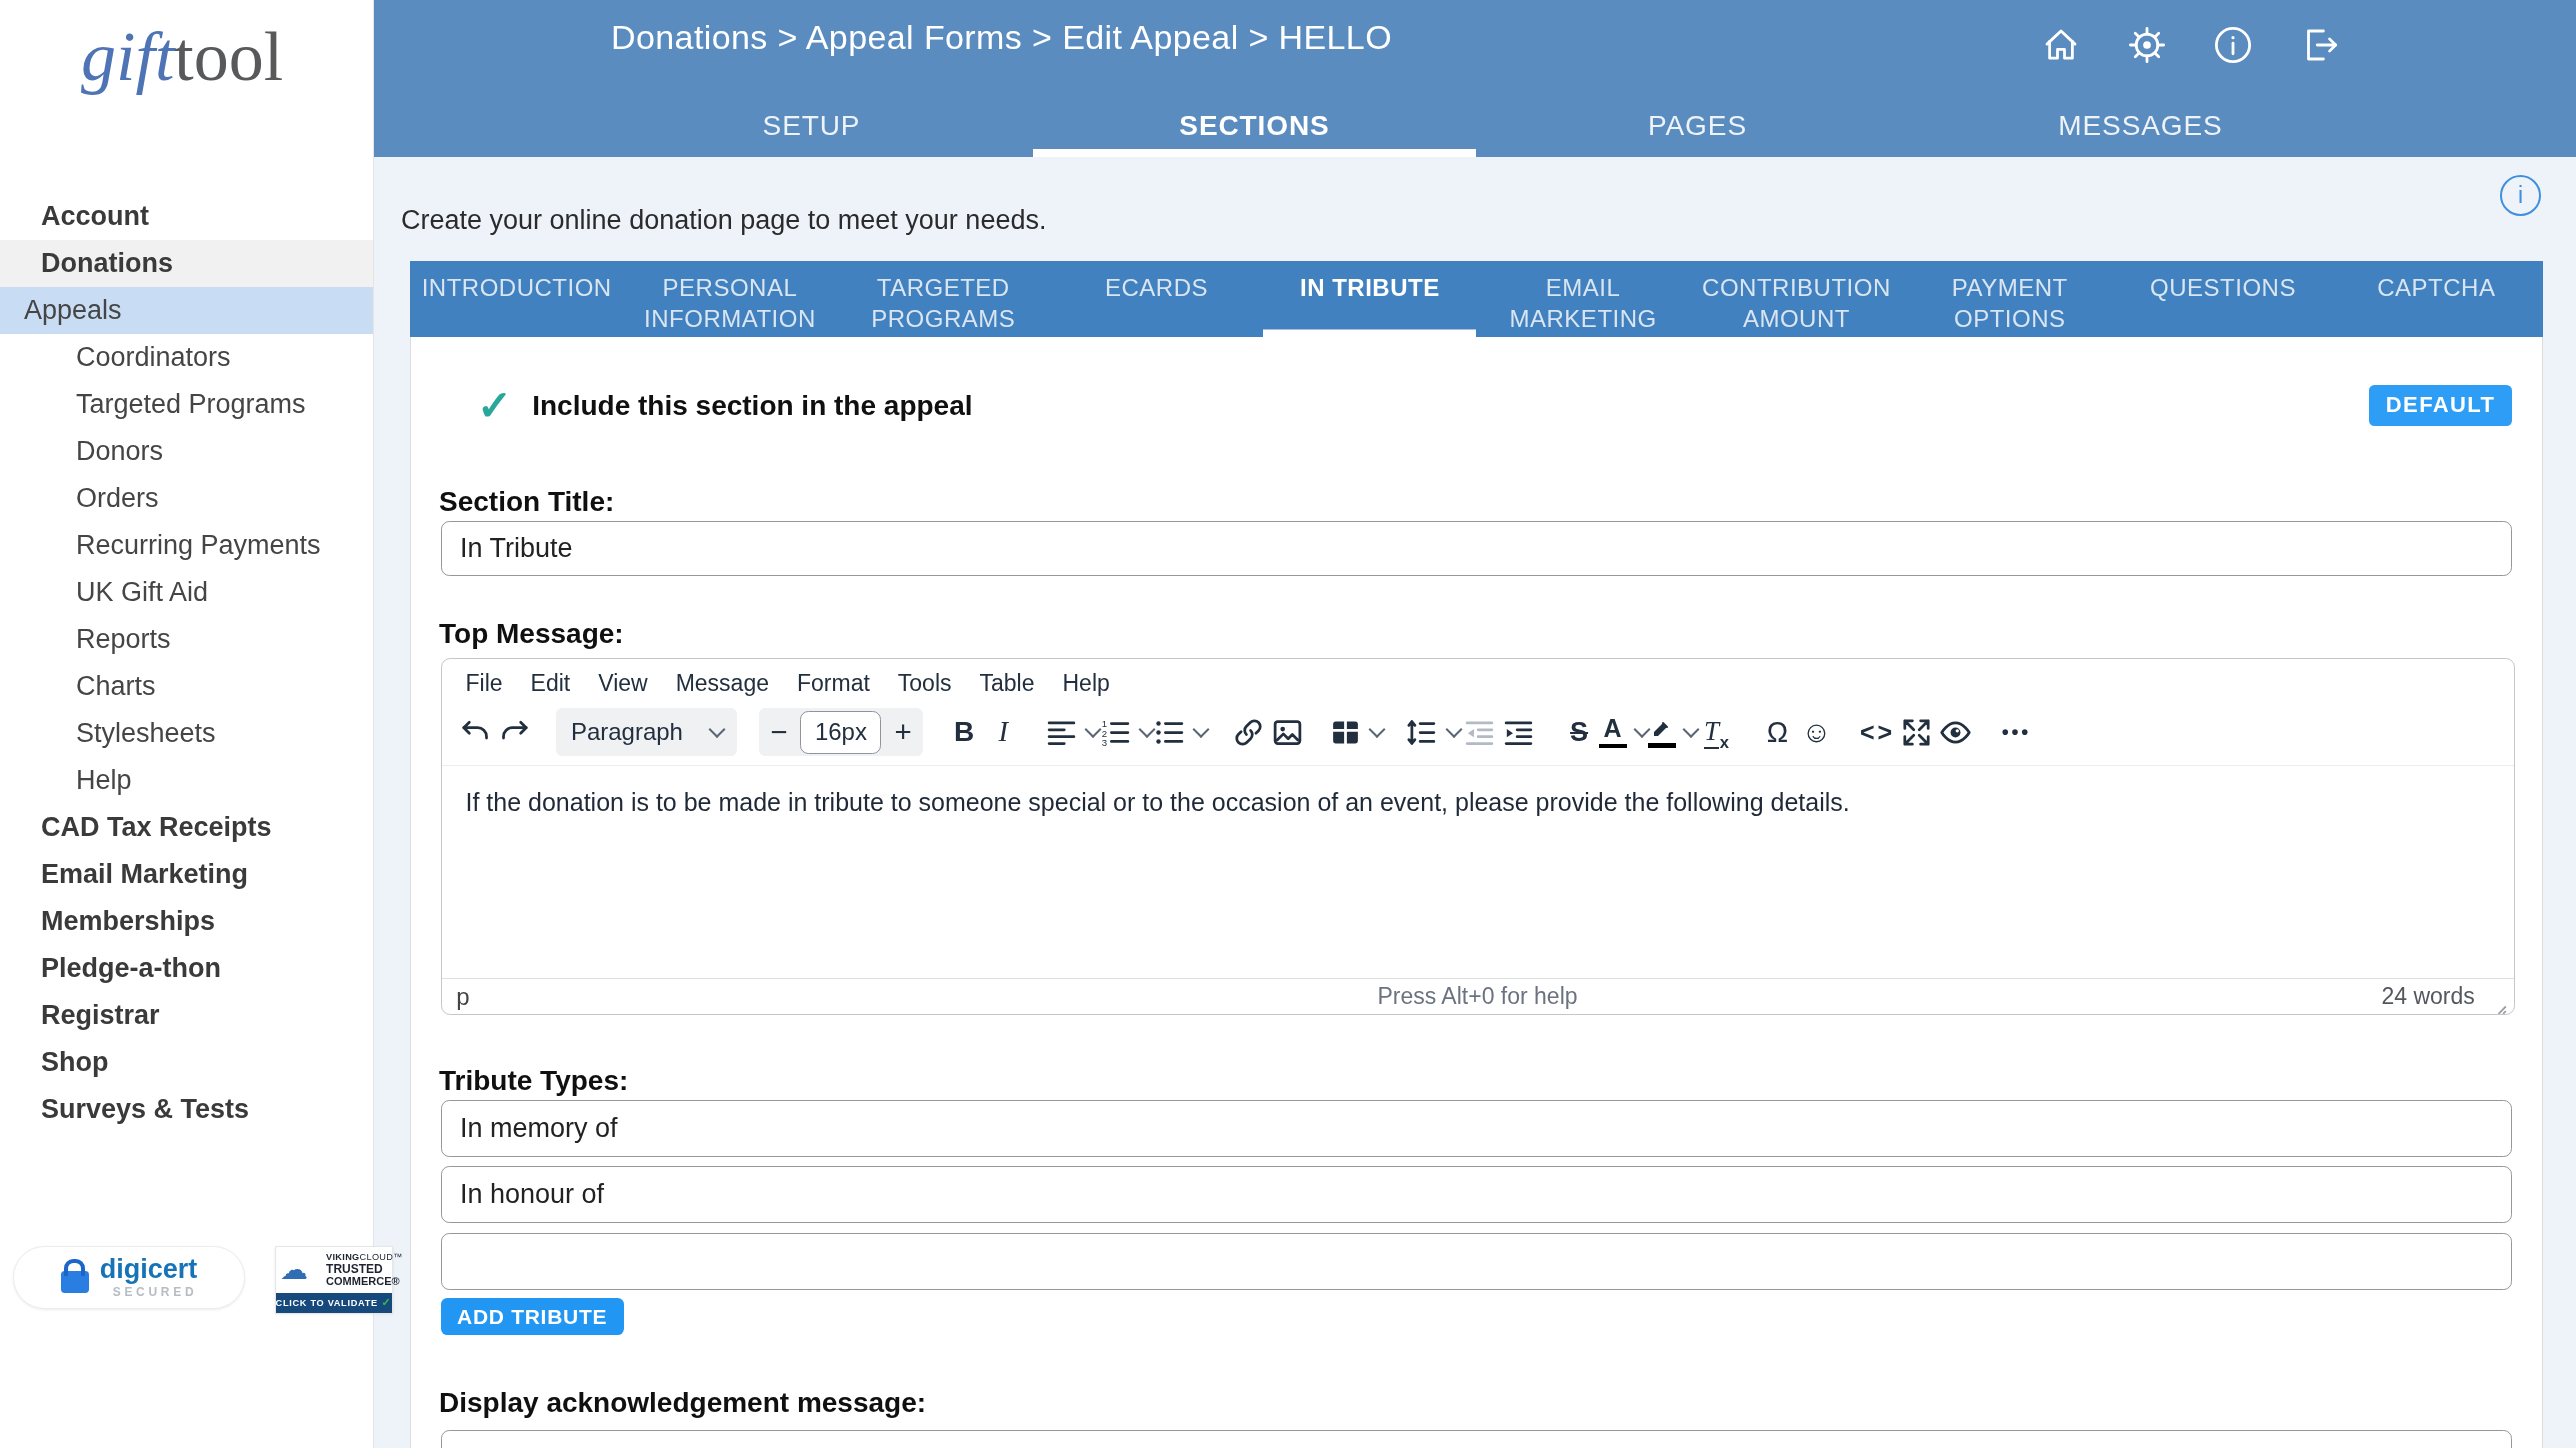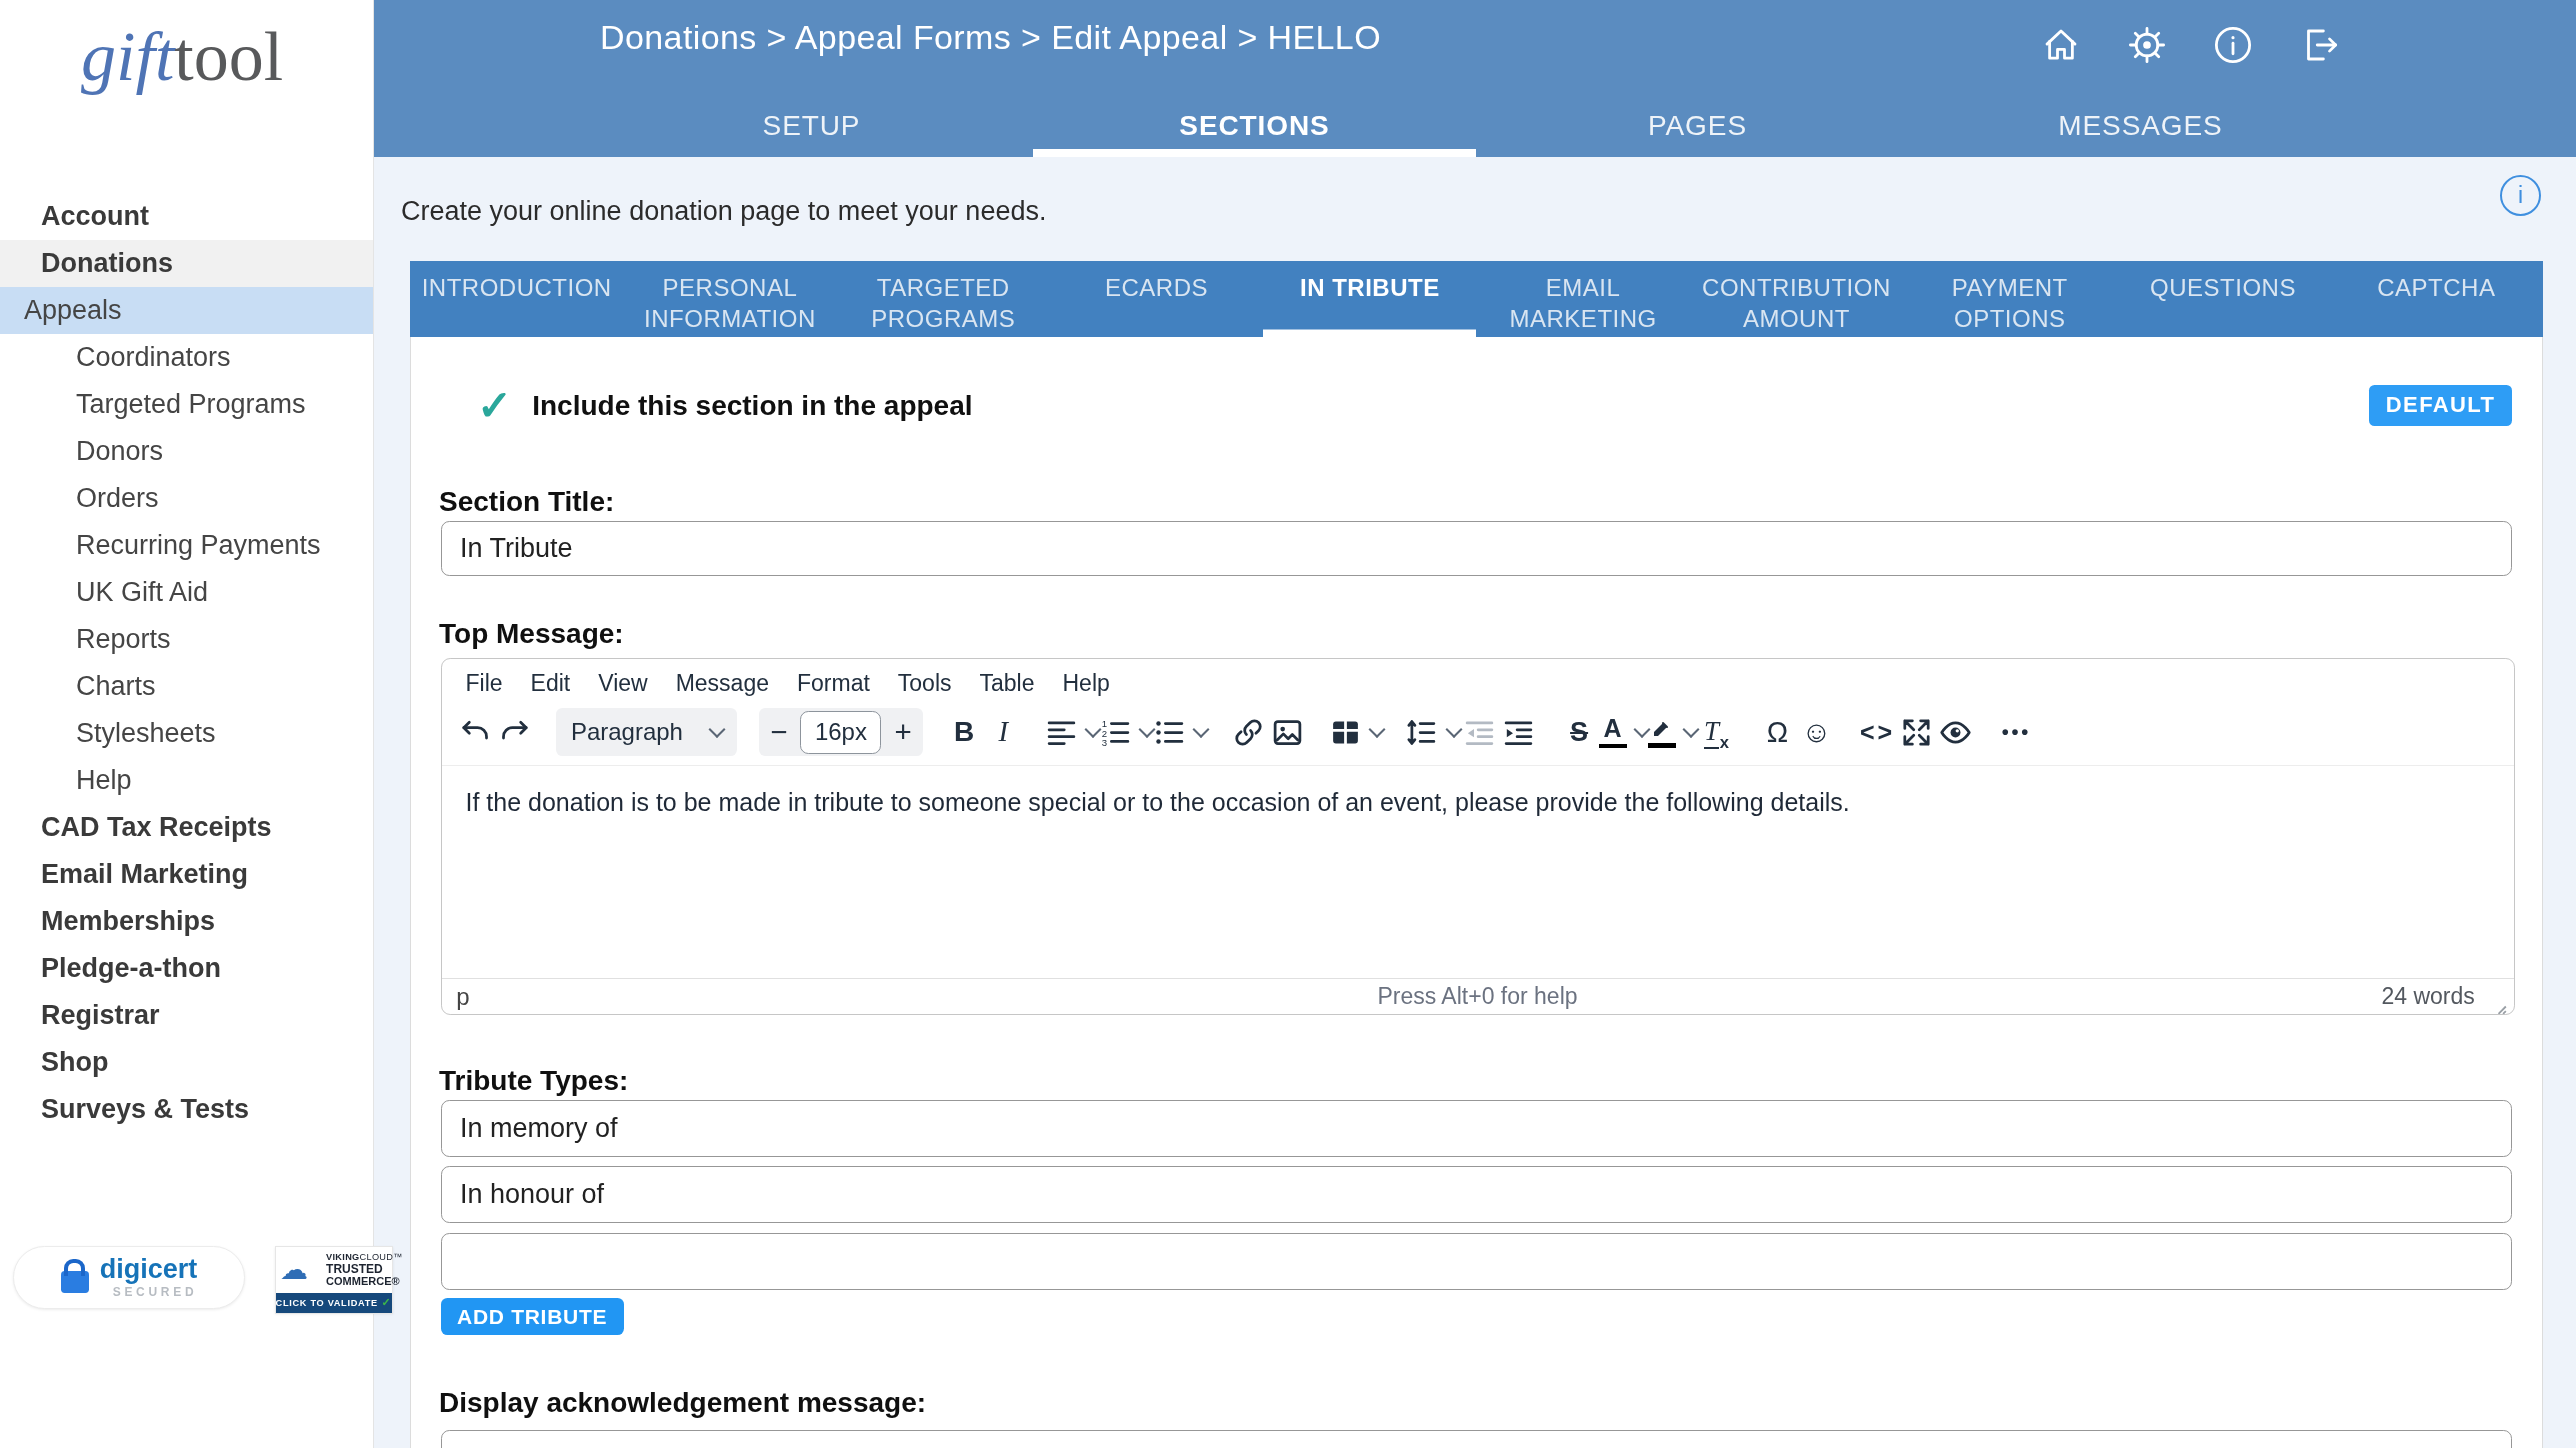--- a/index.html
+++ b/index.html
@@ -28,30 +28,30 @@
   .vkc-div{width:0.9px;height:33px;background:#c9cdd2;}
   .vkc-col{display:flex;flex-direction:column;line-height:1.05;margin-left:7px;}
   .vkc-brand{font-size:9.2px;color:#1d2430;letter-spacing:0.3px;}
   .vkc-brand b{font-weight:bold;}
   .vkc-l1{font-size:12px;font-weight:bold;color:#1d2430;margin-top:0.9px;}
   .vkc-l2{font-size:11px;font-weight:bold;color:#1d2430;}
   .vkc-bar{background:#16497c;color:#fff;font-size:9.2px;font-weight:bold;letter-spacing:0.7px;text-align:center;padding:3.7px 0;display:flex;align-items:center;justify-content:center;gap:3.7px;}
   .vkc-check{color:#3cb54a;font-size:11px;font-weight:bold;}
   
   .app-header{position:absolute;left:373px;top:0;width:2203px;height:157px;background:#5b8cc0;}
-  .breadcrumb{position:absolute;left:227px;top:18.4px;font-size:34px;color:#fff;letter-spacing:0.4px;}
+  .breadcrumb{position:absolute;left:238px;top:18.4px;font-size:34px;color:#fff;letter-spacing:0.4px;}
   .header-icons{position:absolute;right:236px;top:24px;display:flex;gap:44px;align-items:center;}
   .hicon{width:42px;height:42px;display:flex;align-items:center;justify-content:center;cursor:pointer;}
   .hicon svg{width:42px;height:42px;stroke:#fff;fill:none;stroke-width:1.6;stroke-linecap:round;stroke-linejoin:round;}
   .main-tabs{position:absolute;left:217px;bottom:0;display:flex;}
   .main-tab{width:443px;text-align:center;font-size:28px;color:#eef3f8;letter-spacing:0.9px;padding-bottom:14.7px;cursor:pointer;}
   .main-tab.active{font-weight:bold;color:#fff;border-bottom:8.3px solid #fff;padding-bottom:6.4px;}
   
   .content{position:absolute;left:373px;top:157px;width:2203px;height:1292px;}
-  .intro{position:absolute;left:28px;top:39px;font-size:27px;color:#2b2b2b;text-align:center;}
+  .intro{position:absolute;left:28px;top:48px;font-size:27px;color:#2b2b2b;text-align:center;}
   .info-btn{position:absolute;right:35px;top:18.4px;width:37px;height:37px;border:2.8px solid #3f8fdf;border-radius:50%;color:#3f8fdf;display:flex;align-items:center;justify-content:center;font-size:23px;cursor:pointer;}
   .section-tabs{position:absolute;left:37px;top:104px;width:2133px;height:76px;background:#4281c0;display:flex;z-index:2;}
   .stab{flex:1;text-align:center;font-size:24px;line-height:31px;color:#d9e5f1;padding-top:11px;letter-spacing:0.5px;cursor:pointer;}
   .stab.active{color:#fff;font-weight:bold;box-shadow:inset 0 -7.4px 0 #fff;}
   .panel{position:absolute;left:37px;top:180px;width:2133px;height:1112px;background:#fff;border-left:0.9px solid #dcdcdc;border-right:0.9px solid #dcdcdc;box-sizing:border-box;}
   .include-row{position:absolute;left:66px;top:48px;display:flex;align-items:center;gap:20px;}
   .check-glyph{font-size:42px;color:#2aa79b;font-weight:bold;line-height:1;}
   .include-label{font-size:28px;font-weight:bold;color:#101010;}
   .default-badge{position:absolute;right:30px;top:48px;background:#2e9df5;color:#fff;font-weight:bold;font-size:22px;padding:7.4px 16.6px;border-radius:5.5px;letter-spacing:1.4px;cursor:pointer;}
   .field-label{position:absolute;left:28px;font-size:28px;font-weight:bold;color:#101010;}

